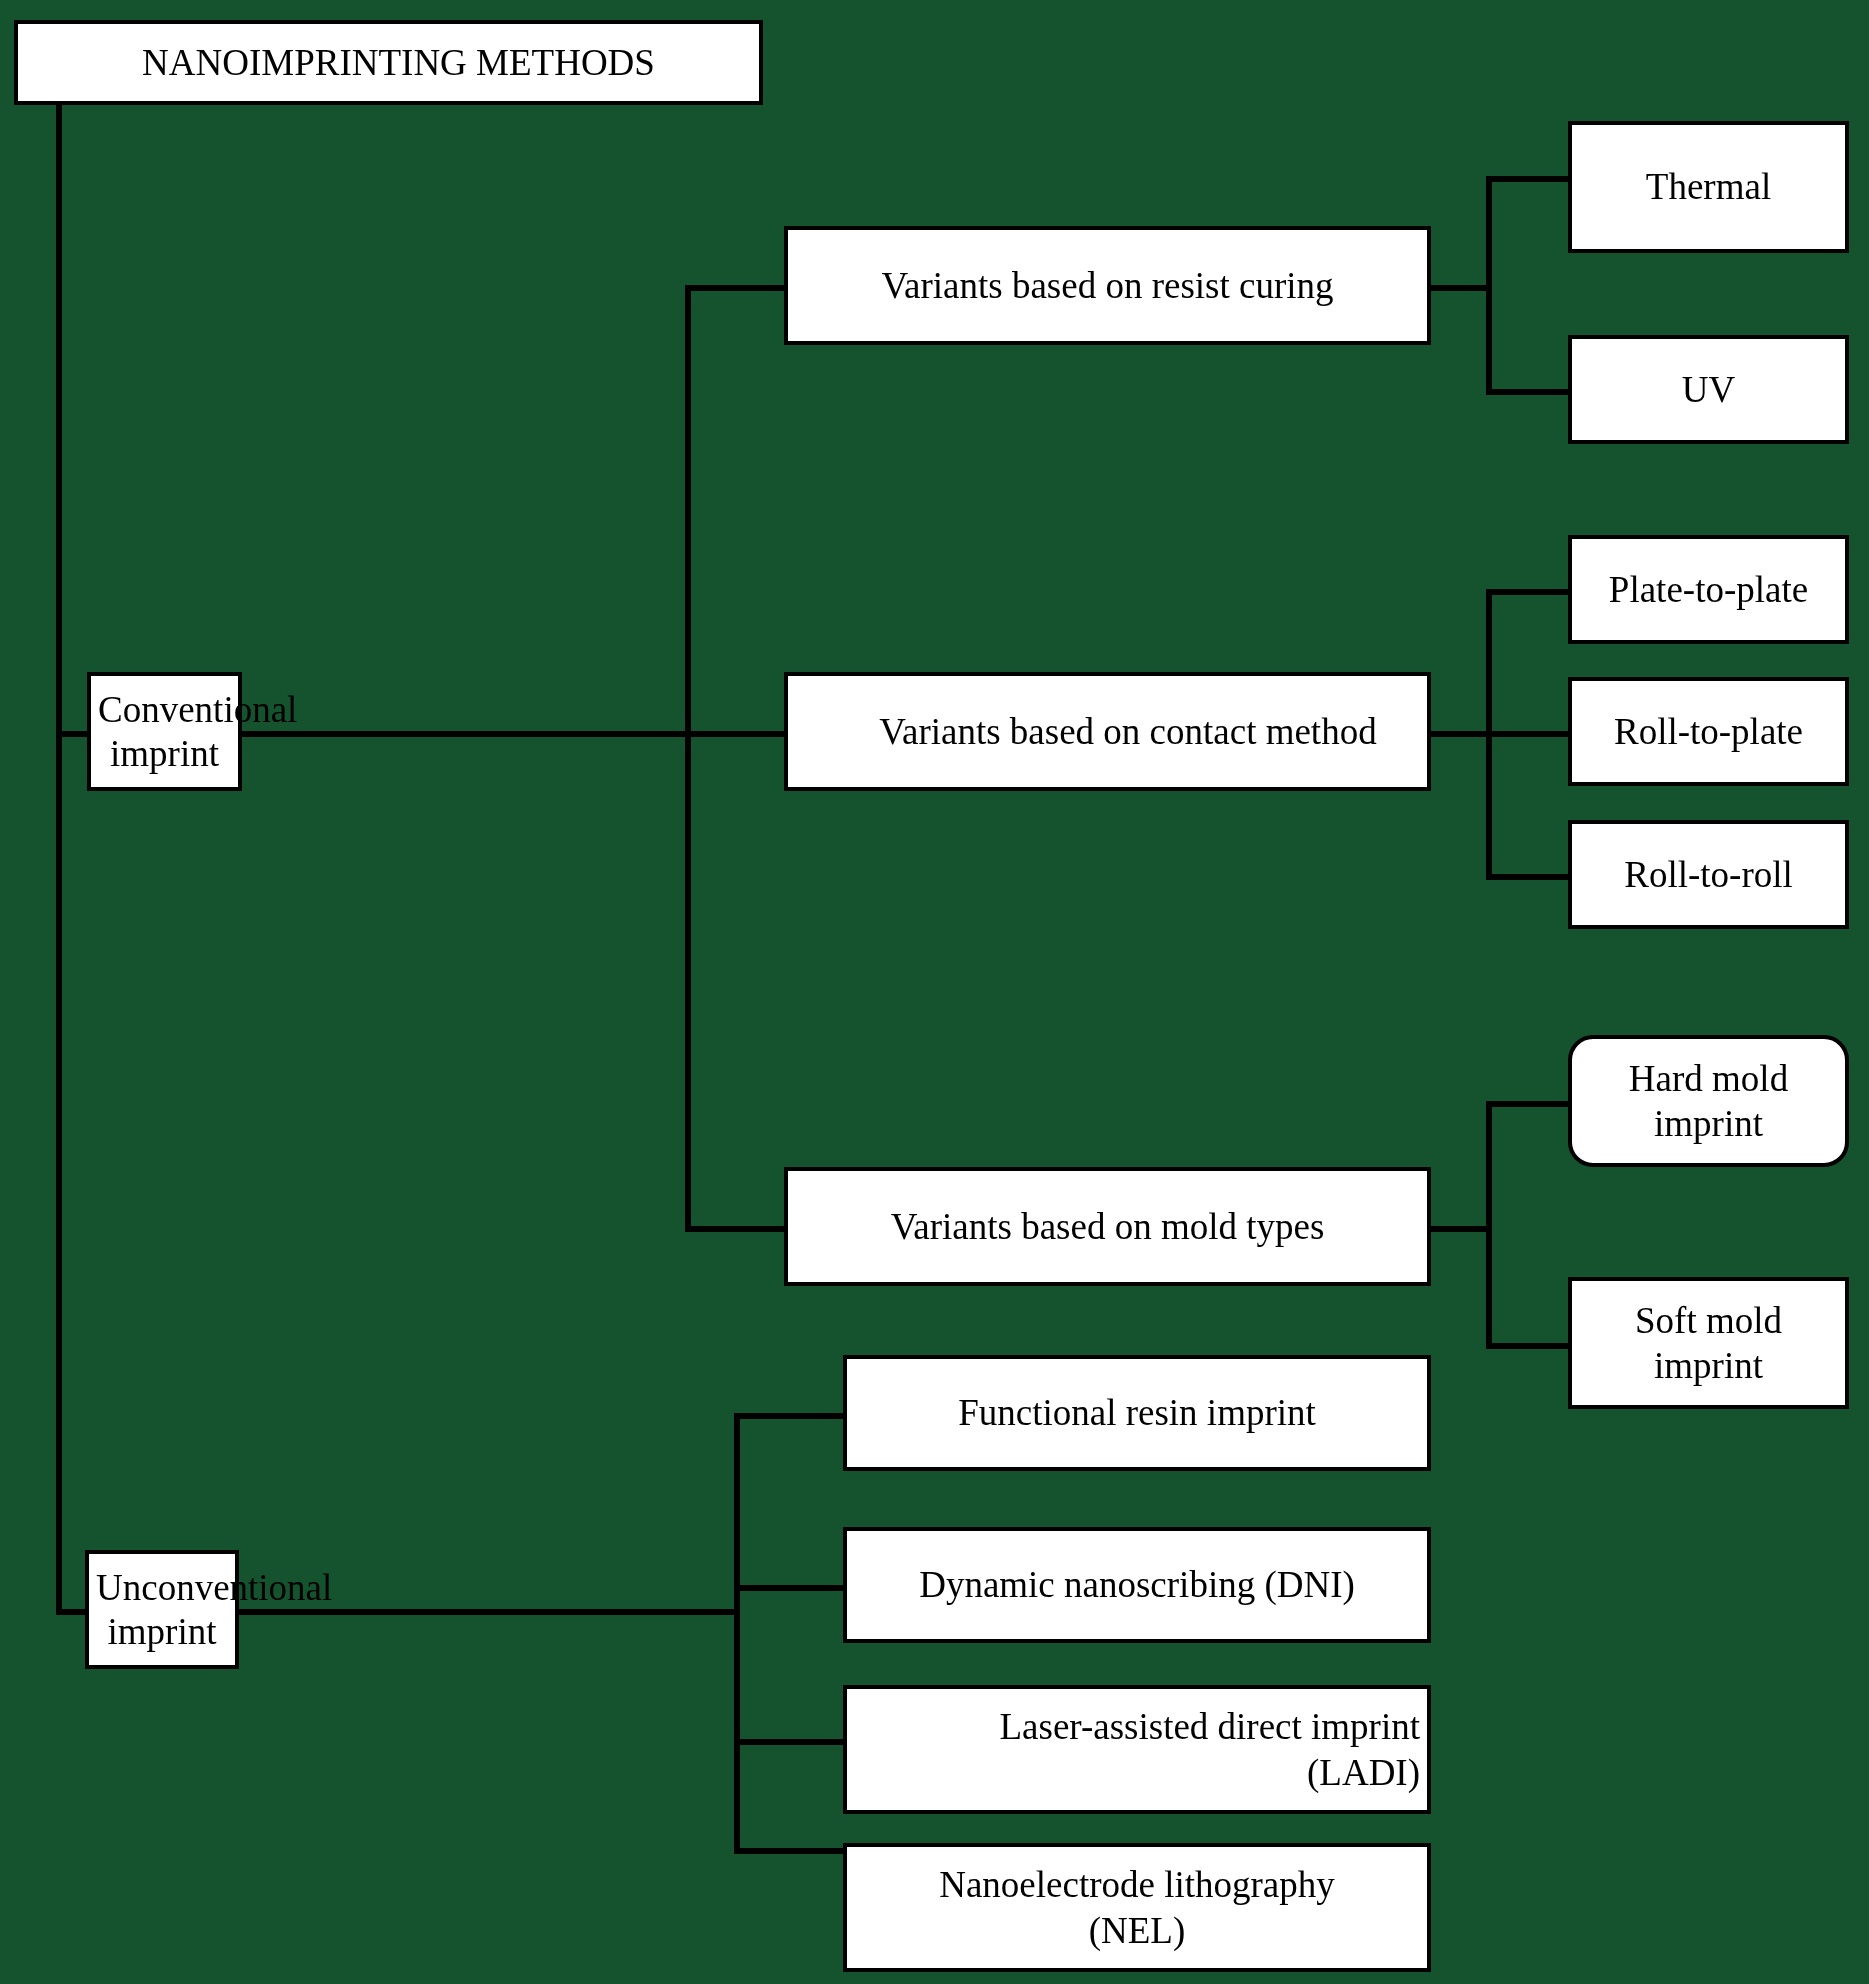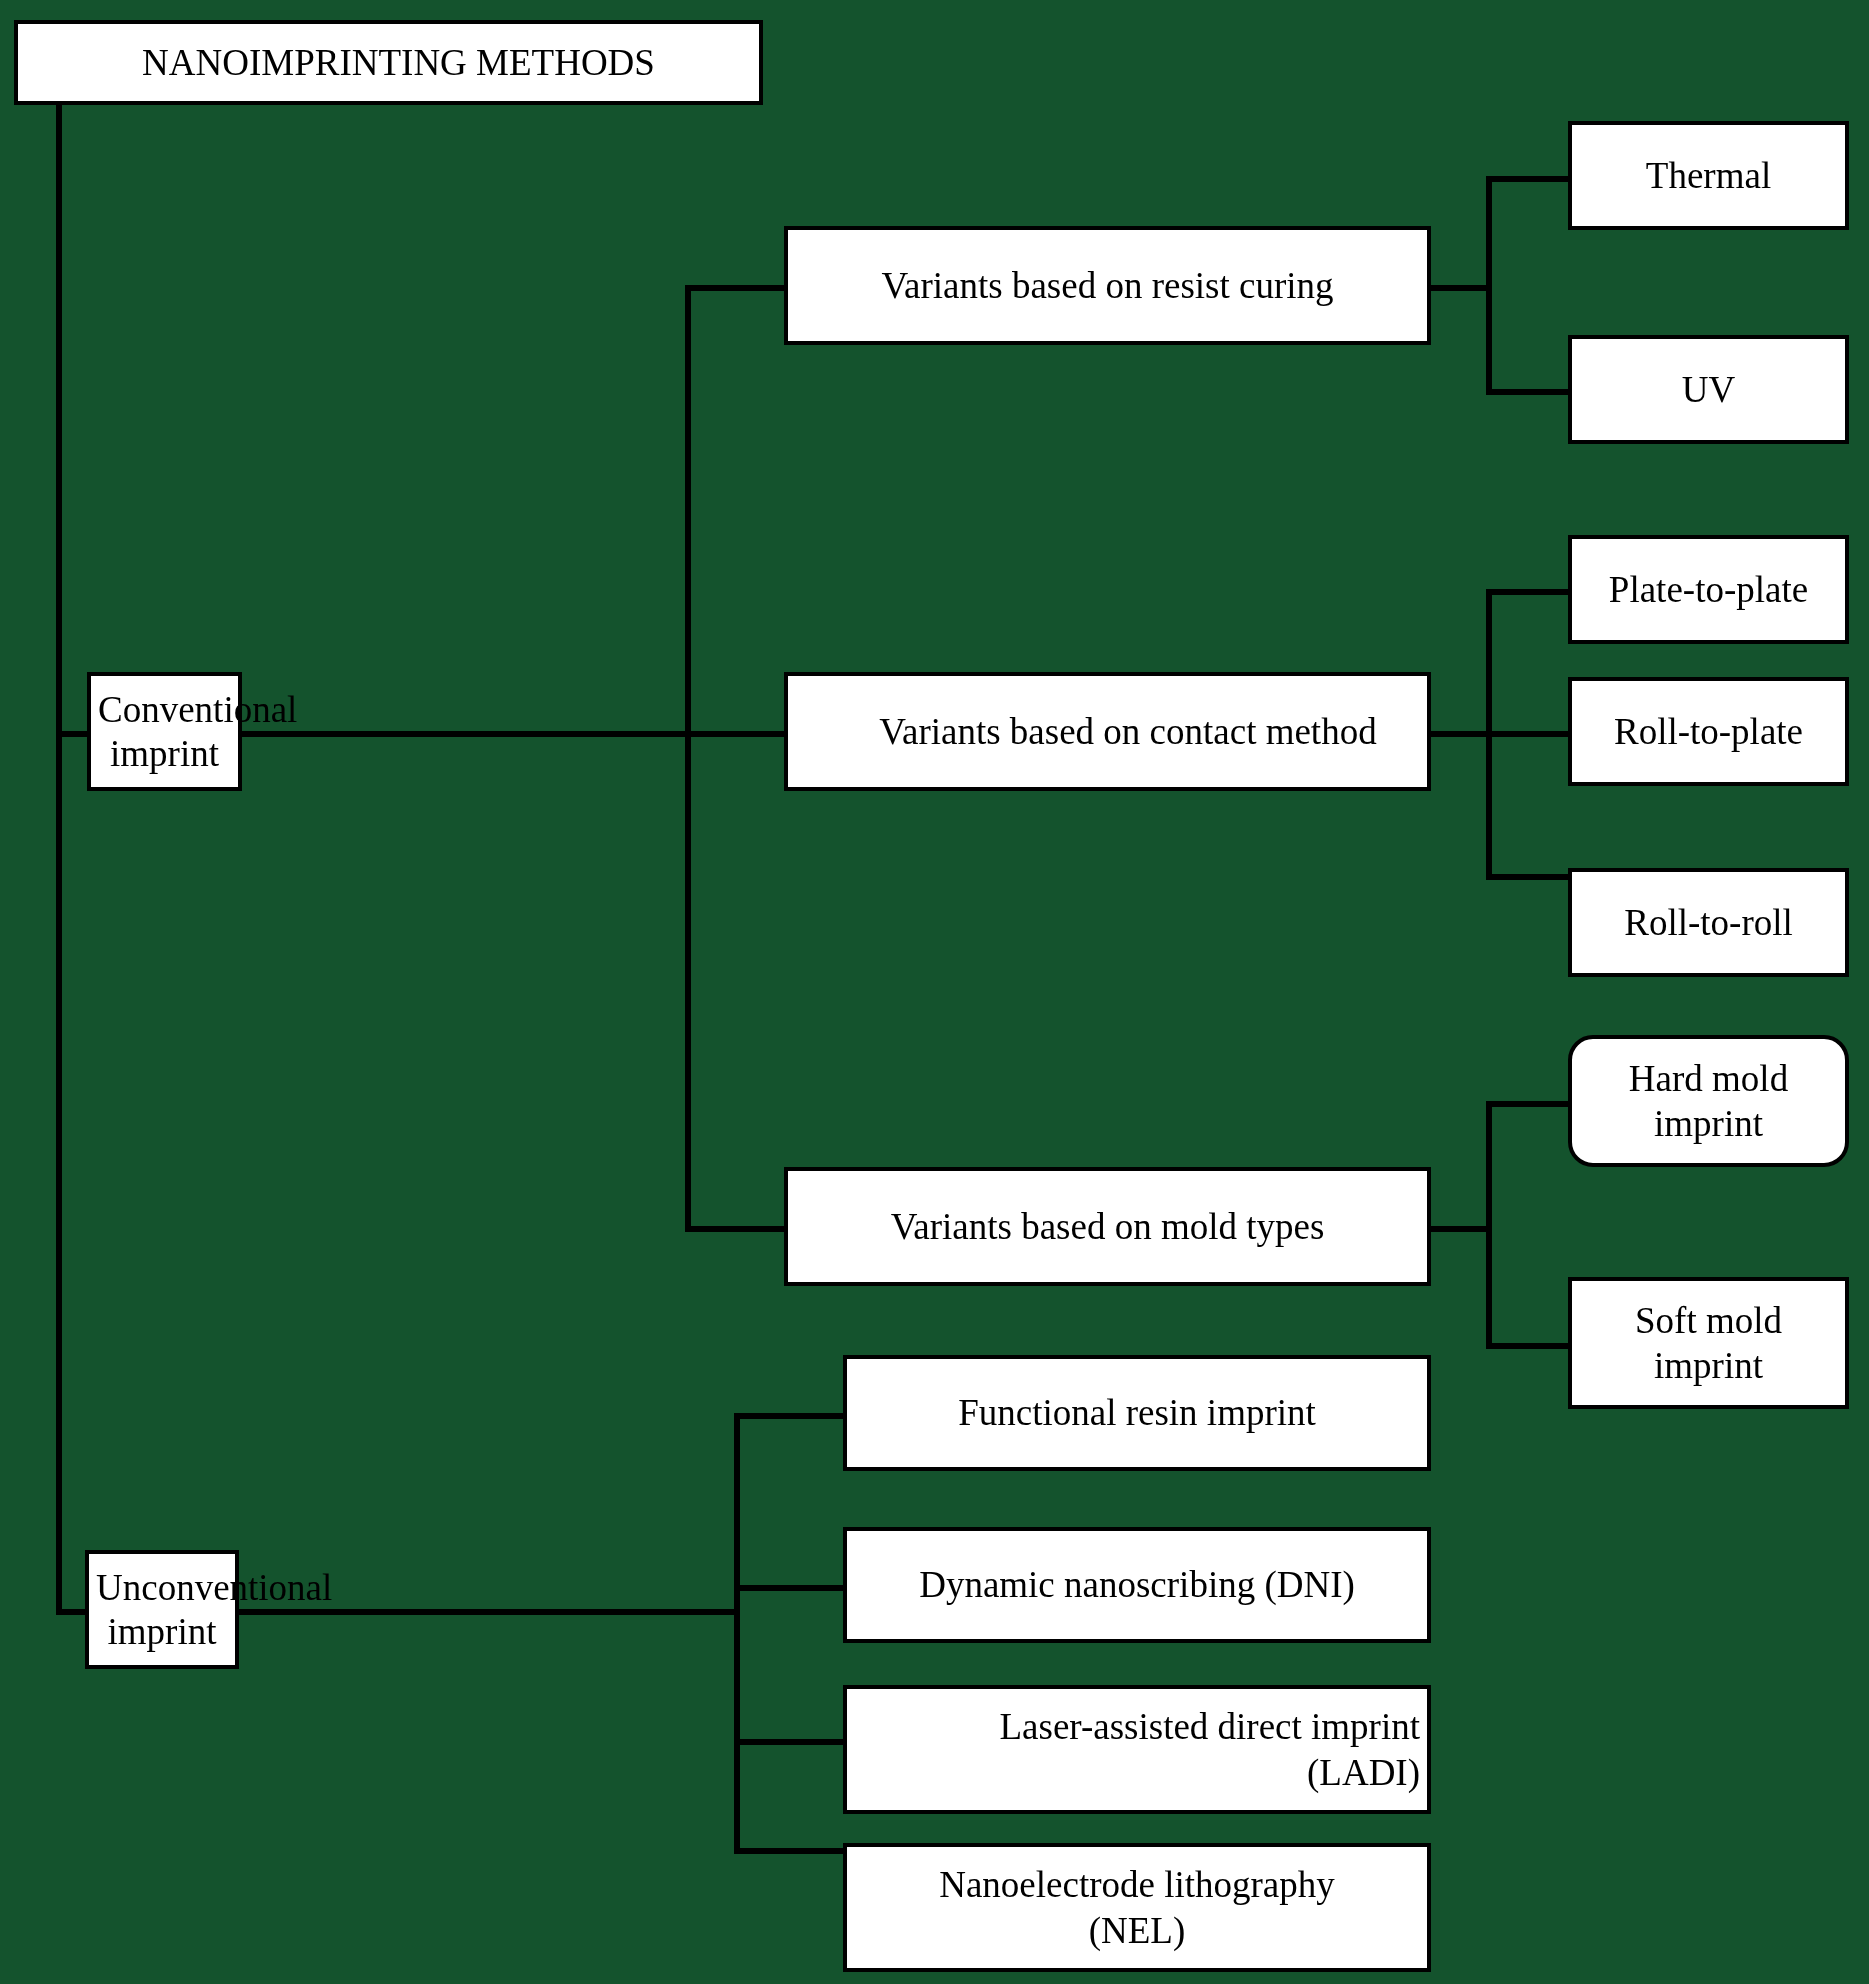--- a/index.html
+++ b/index.html
@@ -92,37 +92,37 @@
   </div>
 
   <div class="node lvl2" style="left:784px;top:672px;width:647px;height:119px;padding-left:48px;">
     <span class="lbl">Variants based on contact method</span>
   </div>
 
   <div class="node lvl2" style="left:784px;top:1167px;width:647px;height:119px;">
     <span class="lbl">Variants based on mold types</span>
   </div>
 
-  <div class="node leaf" style="left:1568px;top:121px;width:281px;height:109px;">
+  <div class="node leaf" style="left:1568px;top:121px;width:281px;height:132px;">
     <span class="lbl">Thermal</span>
   </div>
 
   <div class="node leaf" style="left:1568px;top:335px;width:281px;height:109px;">
     <span class="lbl">UV</span>
   </div>
 
   <div class="node leaf" style="left:1568px;top:535px;width:281px;height:109px;">
     <span class="lbl">Plate-to-plate</span>
   </div>
 
   <div class="node leaf" style="left:1568px;top:677px;width:281px;height:109px;">
     <span class="lbl">Roll-to-plate</span>
   </div>
 
-  <div class="node leaf" style="left:1568px;top:820px;width:281px;height:109px;margin-top:48px;">
+  <div class="node leaf" style="left:1568px;top:820px;width:281px;height:109px;">
     <span class="lbl">Roll-to-roll</span>
   </div>
 
   <div class="node leaf two-line" style="left:1568px;top:1035px;width:281px;height:132px;flex-direction:column;border-radius:25px;">
     <span class="lbl">Hard mold</span>
     <span class="lbl">imprint</span>
   </div>
 
   <div class="node leaf two-line" style="left:1568px;top:1277px;width:281px;height:132px;flex-direction:column;">
     <span class="lbl">Soft mold</span>

